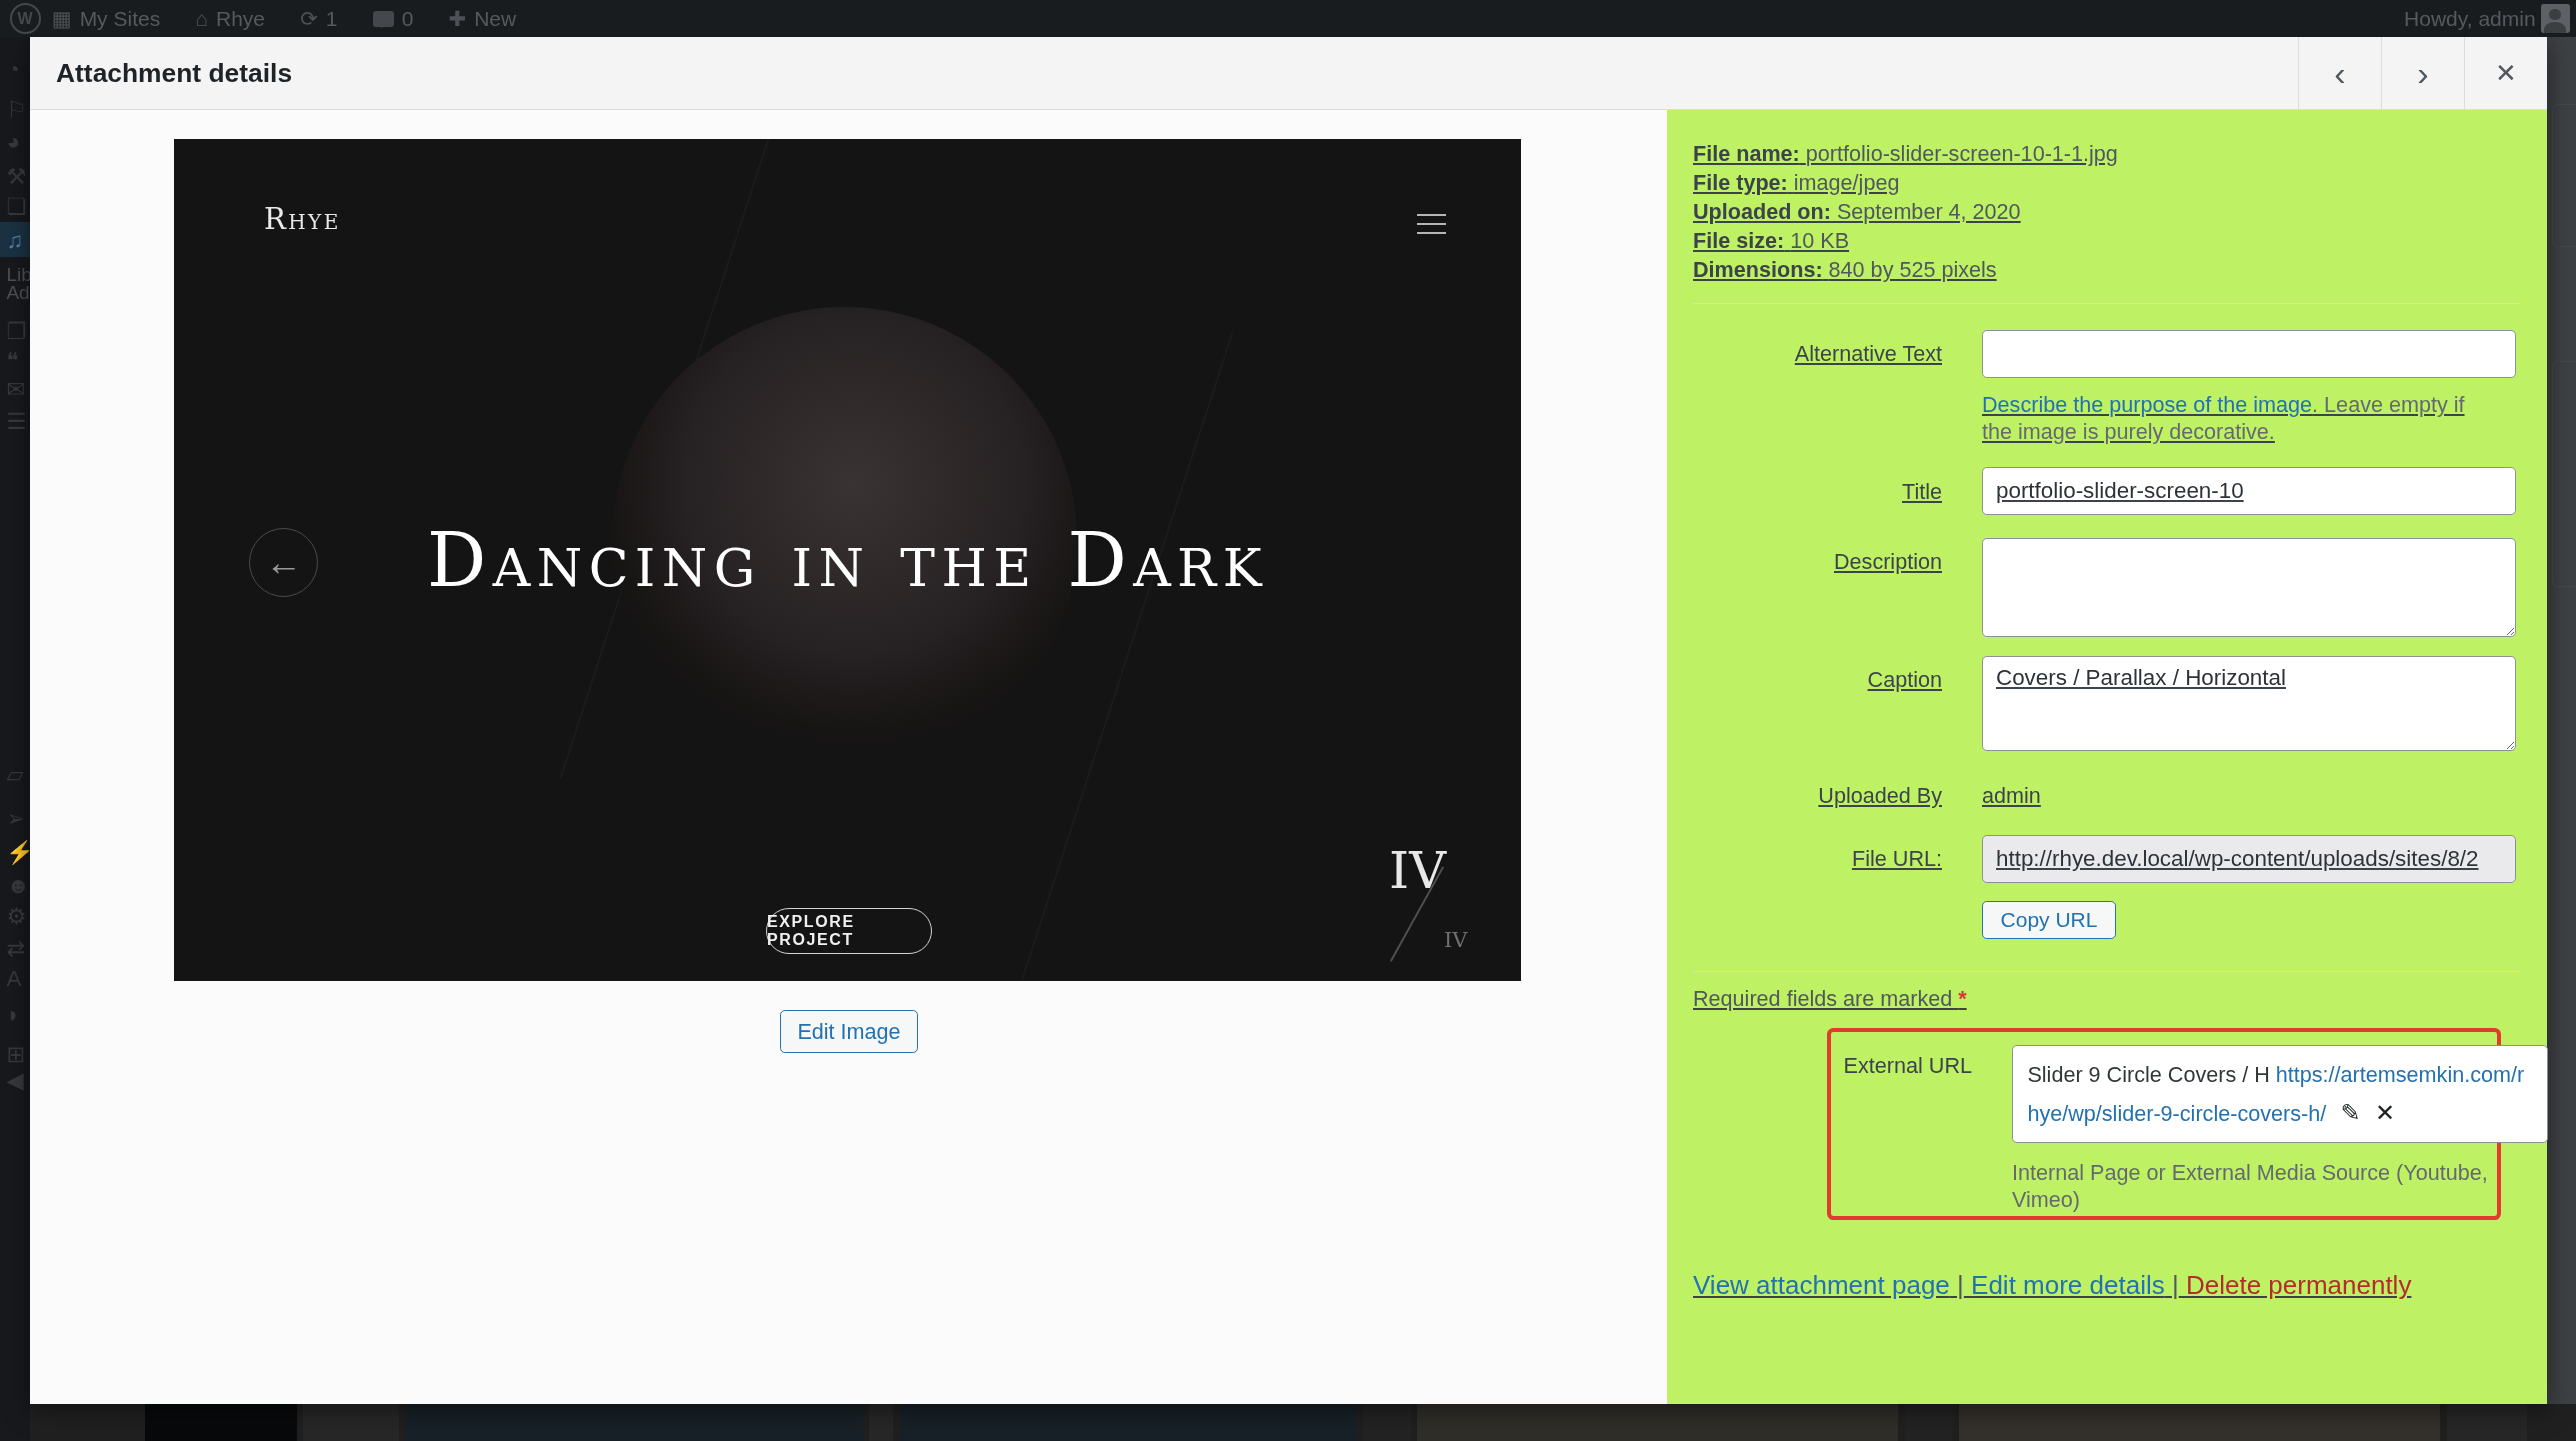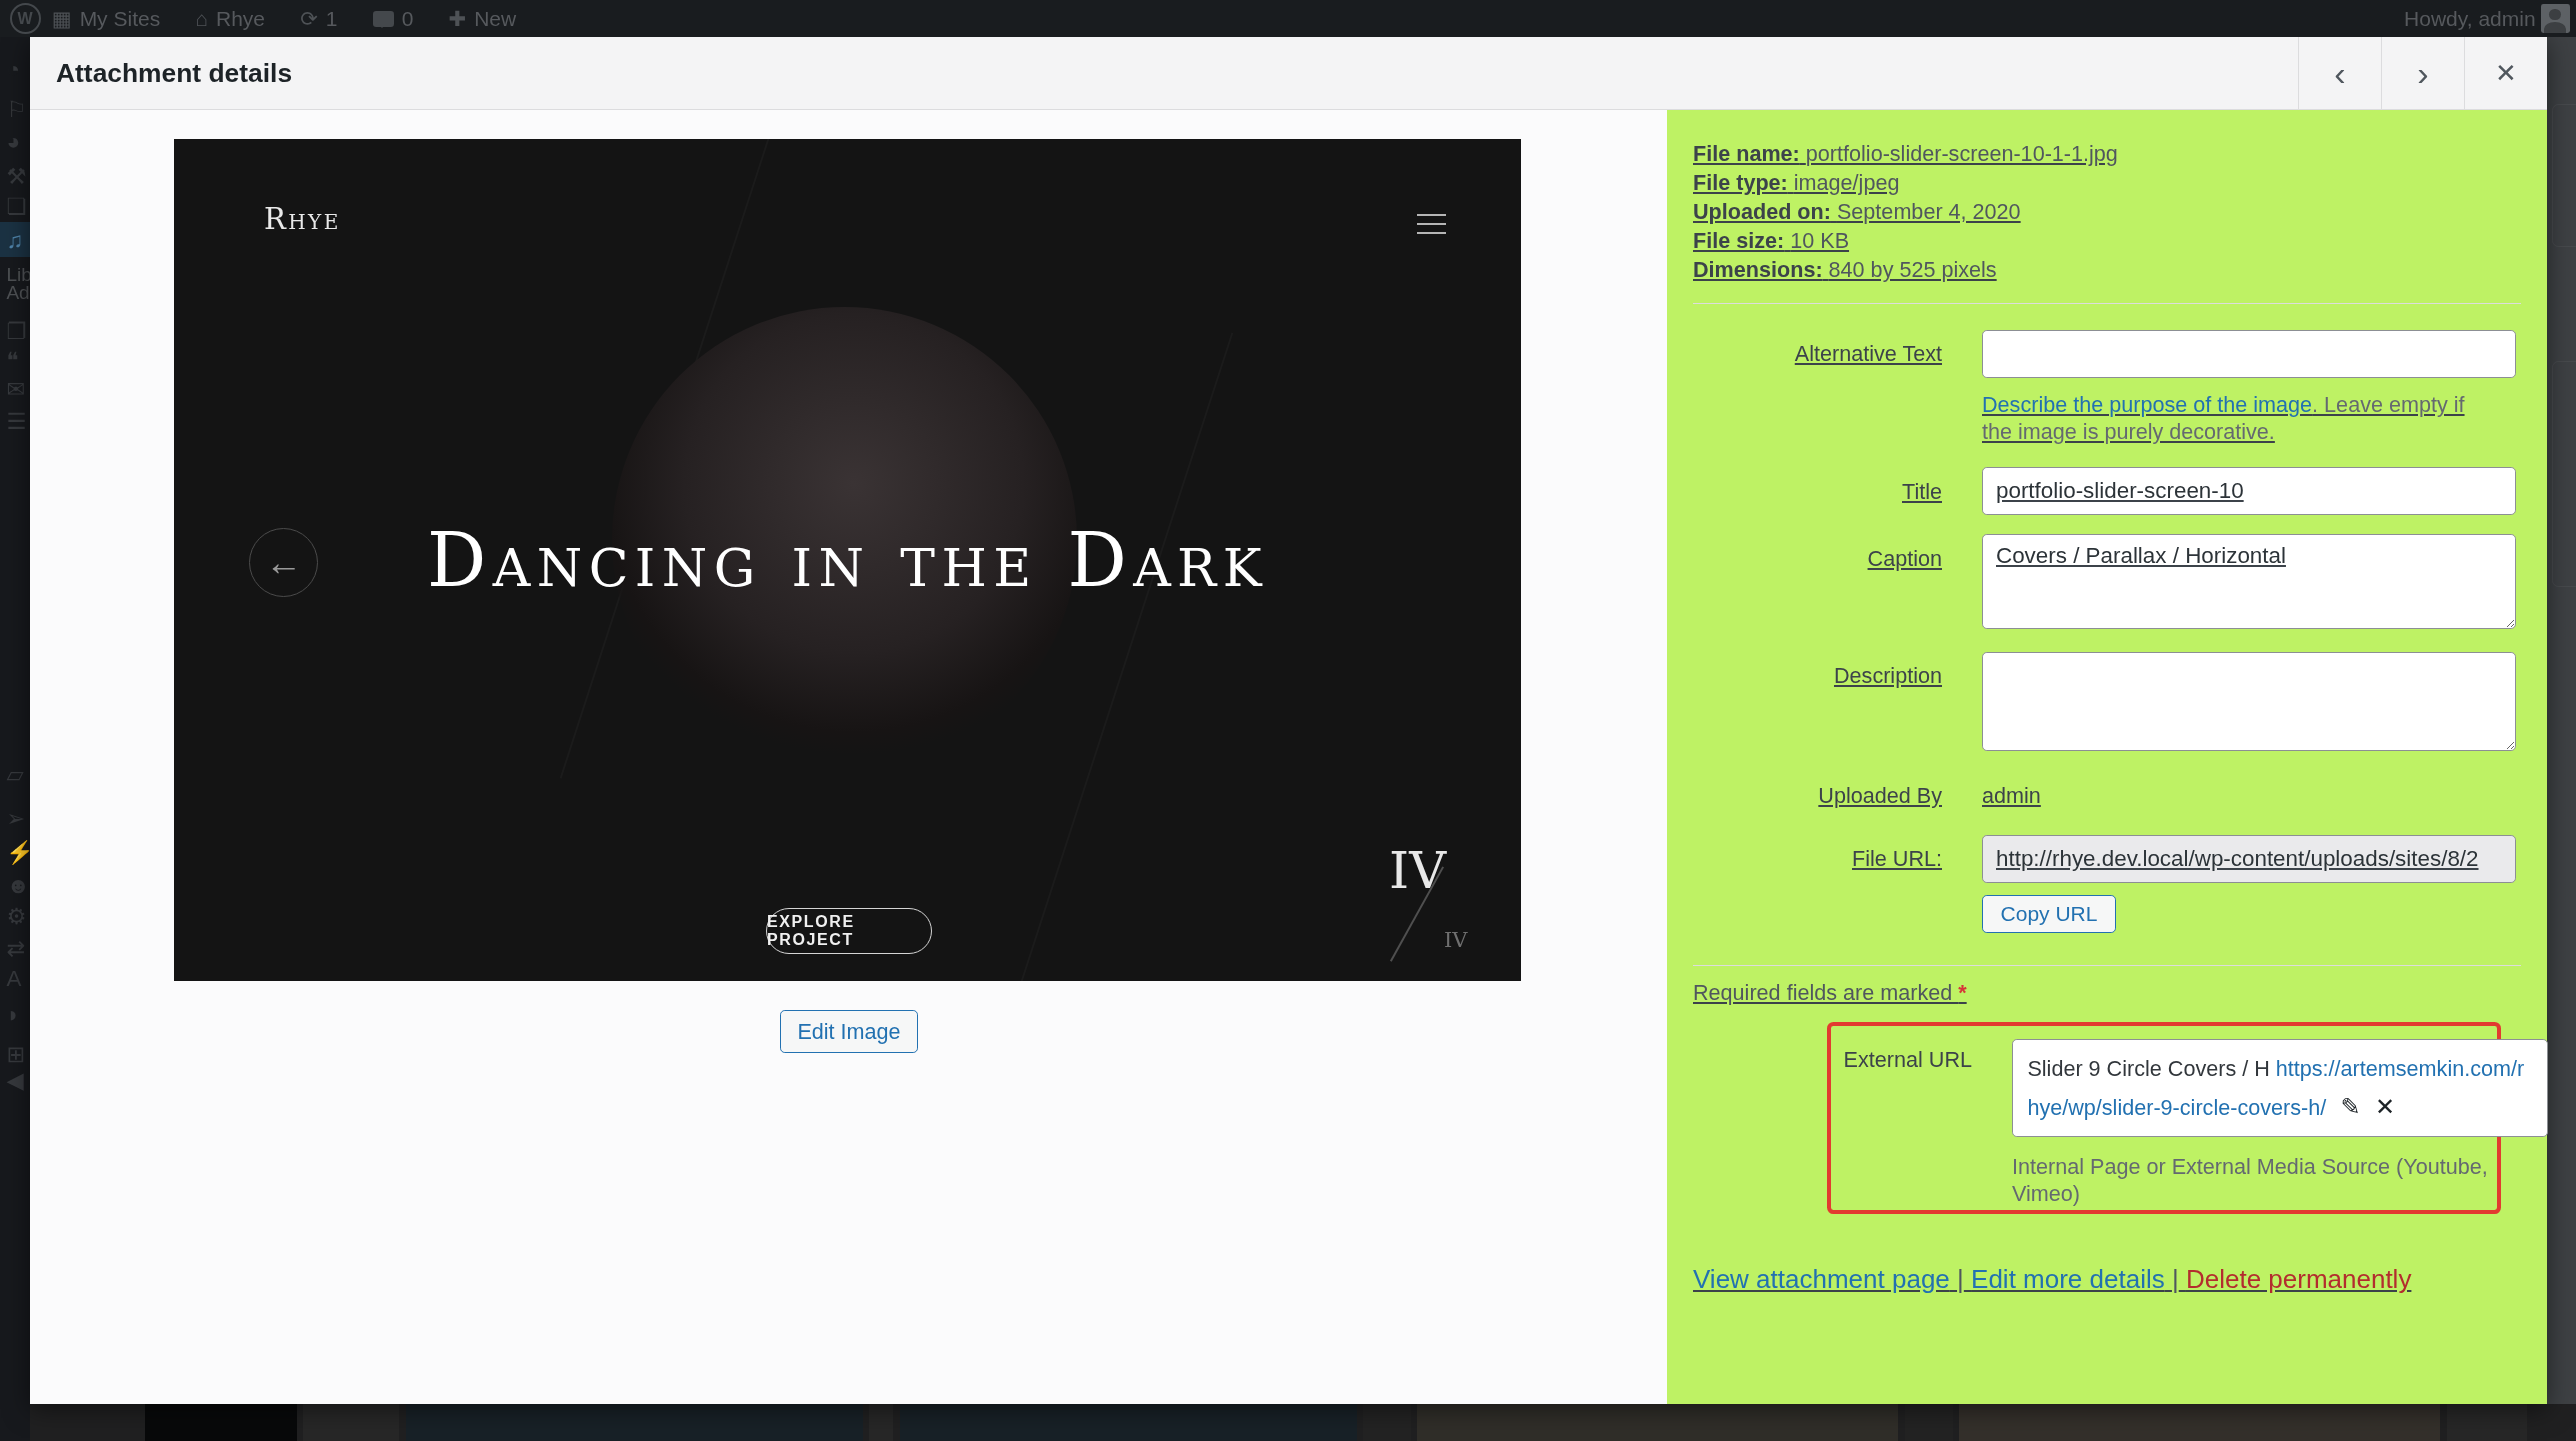--- a/index.html
+++ b/index.html
@@ -82,21 +82,21 @@
   .frow{display:flex;align-items:flex-start;}
   .flabel{width:249px;text-align:right;color:#3c434a;flex:0 0 auto;padding-top:11.2px;}
   .fctrl{margin-left:40px;width:534px;box-sizing:border-box;}
   input.txt,textarea.txt{width:534px;box-sizing:border-box;border:1.6px solid #8c8f94;border-radius:4.8px;
        background:#fff;font-size:22.4px;color:#2c3338;padding:8px 13px;font-family:"Liberation Sans",sans-serif;}
   input.txt{height:48px;}
   textarea.txt{resize:vertical;}
   .help{margin:13px 0 0 289px;width:513px;color:#646970;line-height:27px;}
   .help a{color:#2271b1;}
   input.readonly{background:#eaeaec;}
-  .copy-btn{margin:12px 0 0 289px;height:38px;padding:0 17.6px;background:#f6f7f7;border:1.6px solid #2271b1;
+  .copy-btn{margin:18px 0 0 289px;height:38px;padding:0 17.6px;background:#f6f7f7;border:1.6px solid #2271b1;
             border-radius:4.8px;color:#2271b1;font-size:21px;cursor:pointer;font-family:"Liberation Sans",sans-serif;}
   .required-note{margin-top:14.4px;color:#50575e;}
   .required-note .star{color:#d63638;font-weight:700;}
 
   .ext-wrap{margin:16px 0 0 134px;width:674px;height:192px;border:4.8px solid #e23b30;border-radius:6.4px;
             box-sizing:border-box;position:relative;}
   .ext-label{position:absolute;left:0;top:21px;width:141px;text-align:right;color:#3c434a;}
   .ext-field{position:absolute;left:181px;top:13px;width:536px;box-sizing:border-box;background:#fff;
              border:1.6px solid #8c8f94;border-radius:4.8px;padding:9.6px 14.4px;line-height:38px;color:#32373c;}
   .ext-field a{color:#2271b1;word-break:break-all;}
@@ -235,28 +235,28 @@
         </div>
         <div class="help">
           <a>Describe the purpose of the image</a><span>. Leave empty if the image is purely decorative.</span>
         </div>
 
         <div class="frow" style="margin-top:22.4px;">
           <div class="flabel">Title</div>
           <input class="txt fctrl" value="portfolio-slider-screen-10" style="">
         </div>
 
+        <div class="frow" style="margin-top:22.4px;">
+          <div class="flabel">Description</div>
+          <textarea class="txt fctrl" style="height: 99px;"></textarea>
+        </div>
+
         <div class="frow" style="margin-top:19px;">
           <div class="flabel">Caption</div>
           <textarea class="txt fctrl" style="height: 95px;">Covers / Parallax / Horizontal</textarea>
-        </div>
-
-        <div class="frow" style="margin-top:22.4px;">
-          <div class="flabel">Description</div>
-          <textarea class="txt fctrl" style="height: 99px;"></textarea>
         </div>
 
         <div class="frow" style="margin-top:32px;">
           <div class="flabel" style="padding-top:0;">Uploaded By</div>
           <div class="fctrl">admin</div>
         </div>
 
         <div class="frow" style="margin-top:26px;">
           <div class="flabel">File URL:</div>
           <input class="txt fctrl readonly" readonly="" value="http://rhye.dev.local/wp-content/uploads/sites/8/2" style="">

